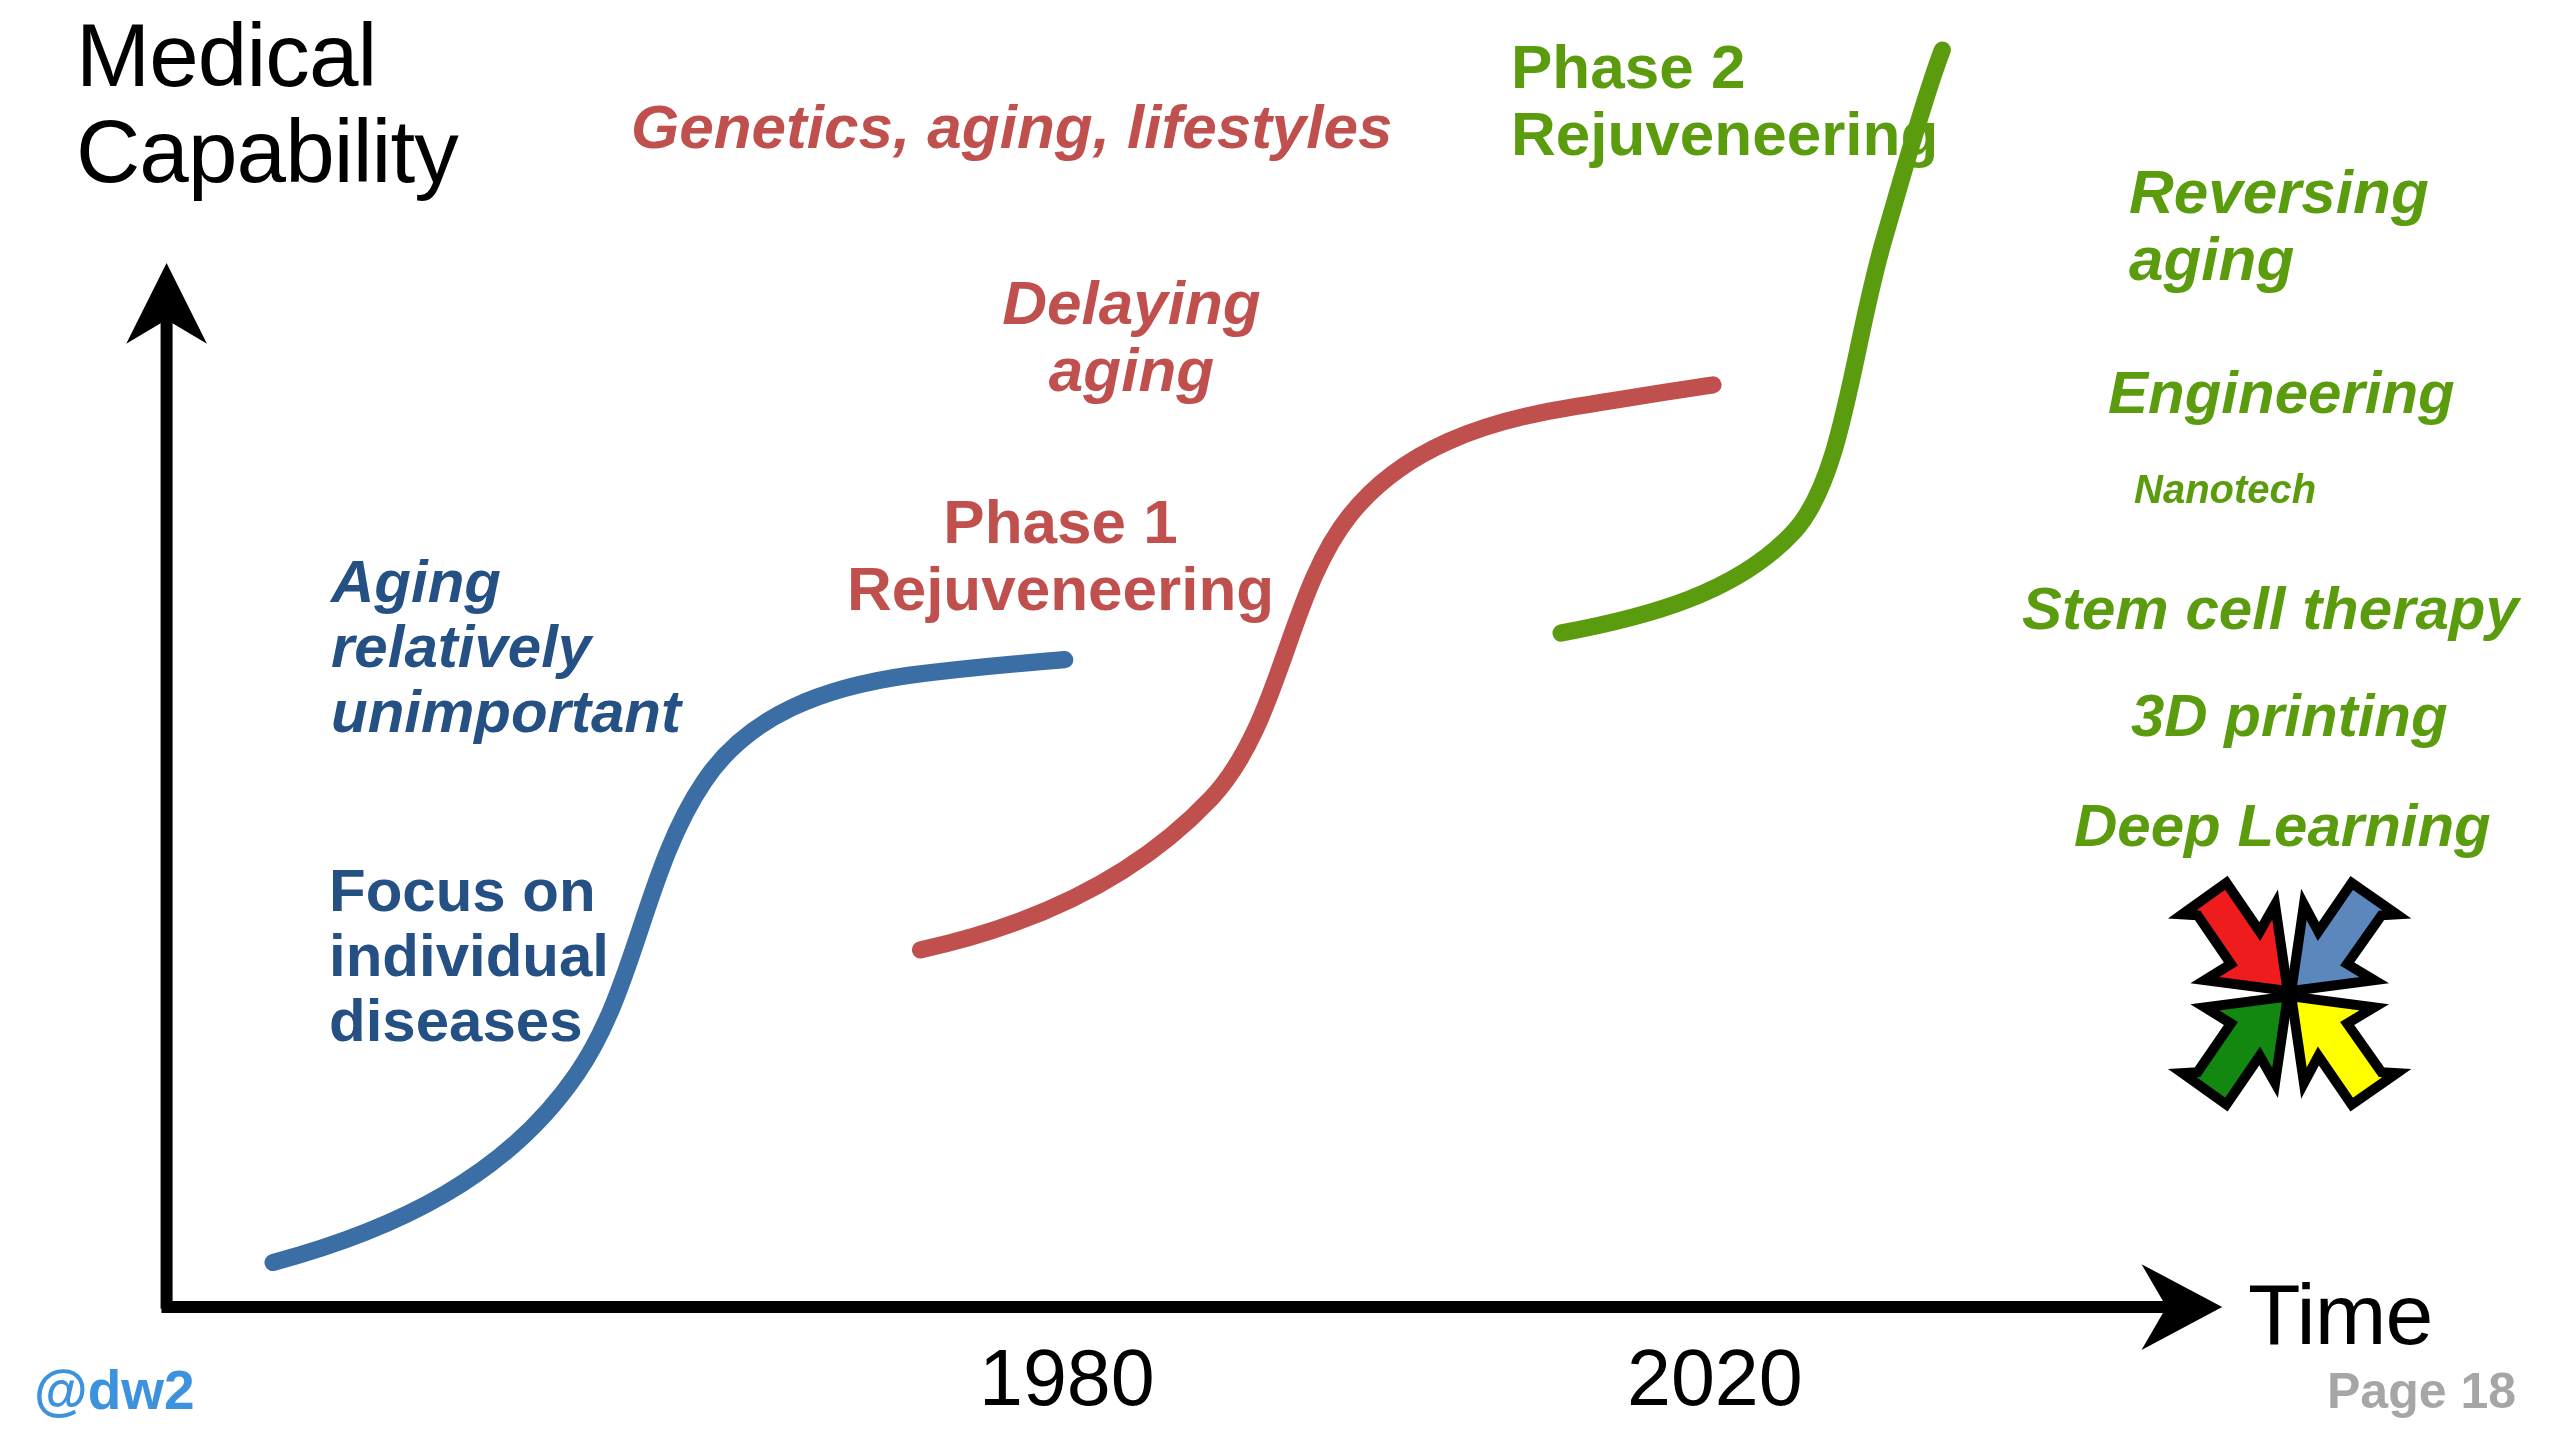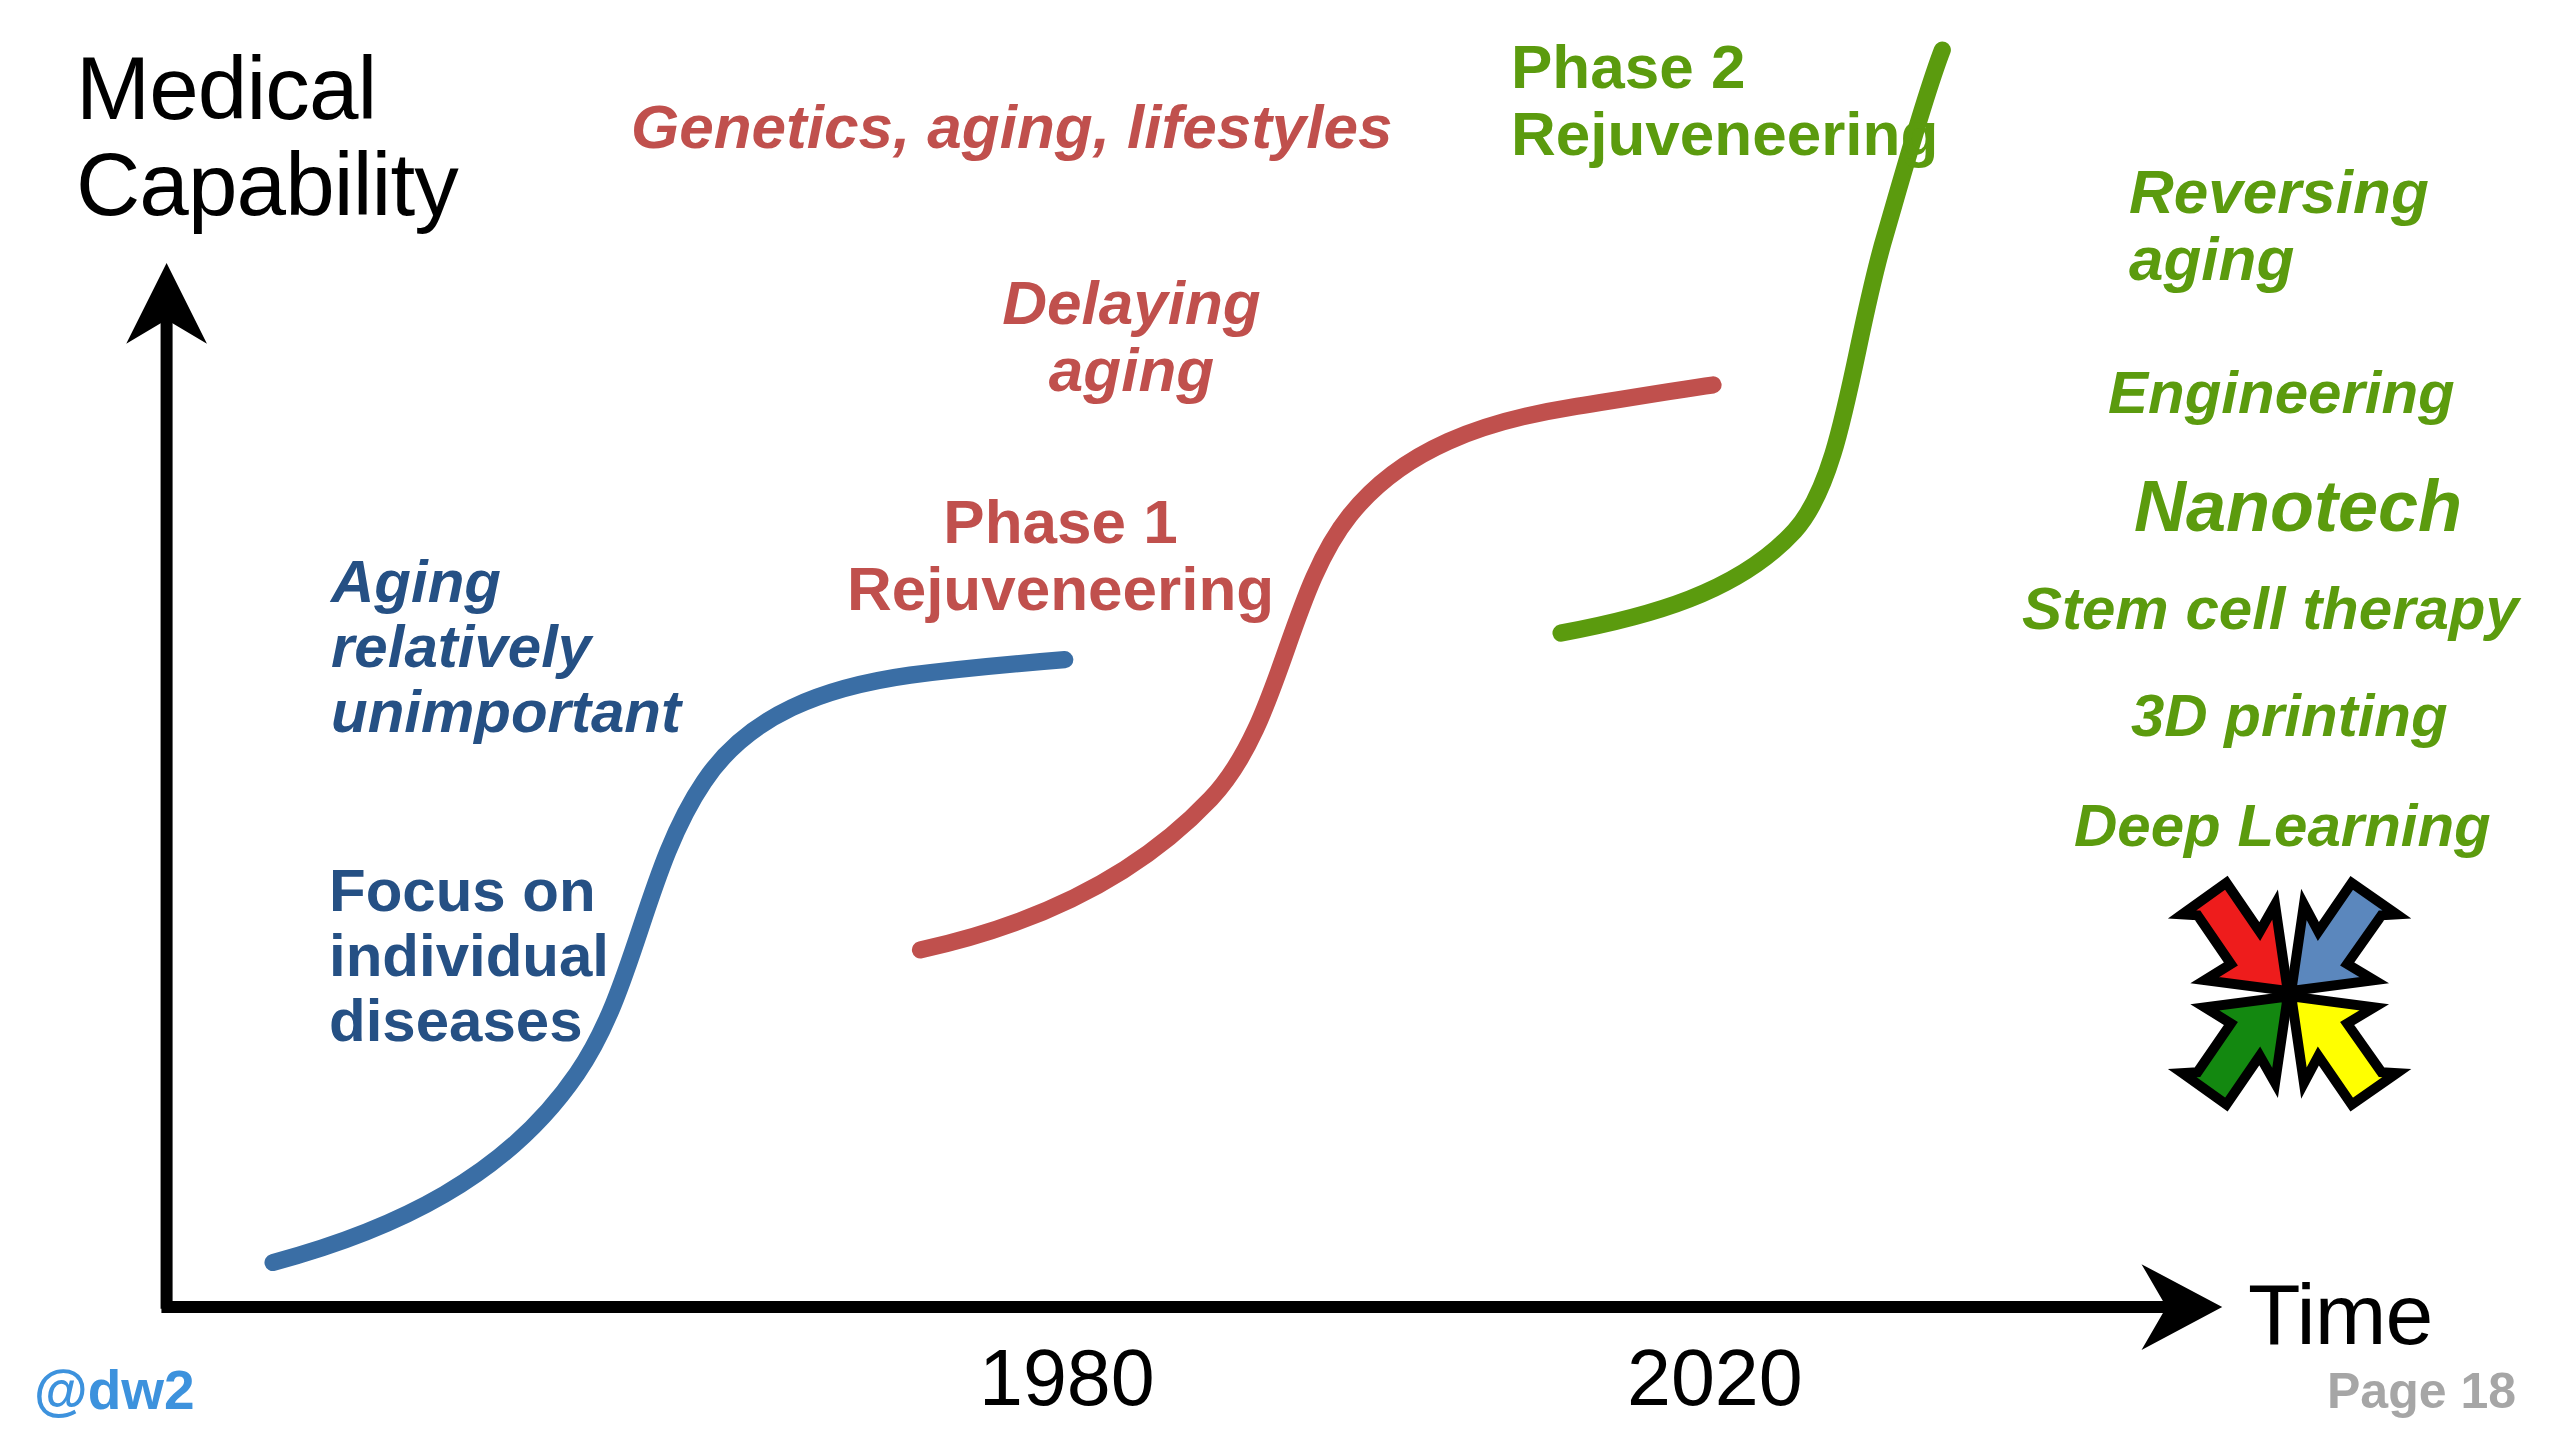--- a/index.html
+++ b/index.html
@@ -11,21 +11,20 @@
   #stage{position:absolute;left:0;top:0;width:2576px;height:1449px;}
   svg.layer{position:absolute;left:0;top:0;width:2576px;height:1449px;overflow:visible;}
   .txt{position:absolute;white-space:pre;line-height:1.08;}
 
   
   #axis-y-title{
     left:76px;top:6.9px;
     font-size:89px;font-weight:400;color:#000000;
     font-family:"Liberation Sans", sans-serif;
     letter-spacing:-0.9px;
-    margin-top:33px;
   }
   #axis-x-title{
     left:2248px;top:1268px;
     font-size:86px;font-weight:400;color:#000000;
     letter-spacing:-0.9px;
   }
   .ticklabel{
     font-size:79px;font-weight:400;color:#000000;
     text-align:left;
   }
@@ -40,21 +39,21 @@
   #lbl-genetics{left:631px;top:94px;font-size:62px;text-align:left;}
   #lbl-delaying{left:960px;top:270px;font-size:62px;text-align:center;width:343px;}
   #lbl-phase1{left:846px;top:489px;font-size:62px;text-align:center;width:429px;}
 
   #lbl-aging-unimp{left:331px;top:550px;font-size:60px;text-align:left;}
   #lbl-focus{left:329px;top:859px;font-size:60px;text-align:left;}
 
   #lbl-phase2{left:1511px;top:34px;font-size:62px;text-align:left;width:481px;}
   #lbl-reversing{left:2129px;top:159px;font-size:62px;text-align:left;}
   #lbl-engineering{left:2108px;top:361px;font-size:60px;text-align:left;}
-  #lbl-nanotech{left:2134px;top:468px;font-size:72px;text-align:left;}
+  #lbl-nanotech{left:2134px;top:468px;font-size:40px;text-align:left;}
   #lbl-stemcell{left:2022px;top:577px;font-size:60px;text-align:left;}
   #lbl-3dprint{left:2108px;top:684px;font-size:60px;text-align:right;margin-left:23px;}
   #lbl-deeplearning{left:2074px;top:794px;font-size:60px;text-align:left;}
 
   #watermark{left:34px;top:1361px;font-size:55px;font-weight:700;color:#3d92dd;}
   #pagenum{left:2327px;top:1364px;font-size:50px;font-weight:700;color:#a6a6a6;}
 
   #tick-1980{left:979px;top:1335px;width:258px;}
   #tick-2020{left:1627px;top:1335px;width:258px;}
 </style>

